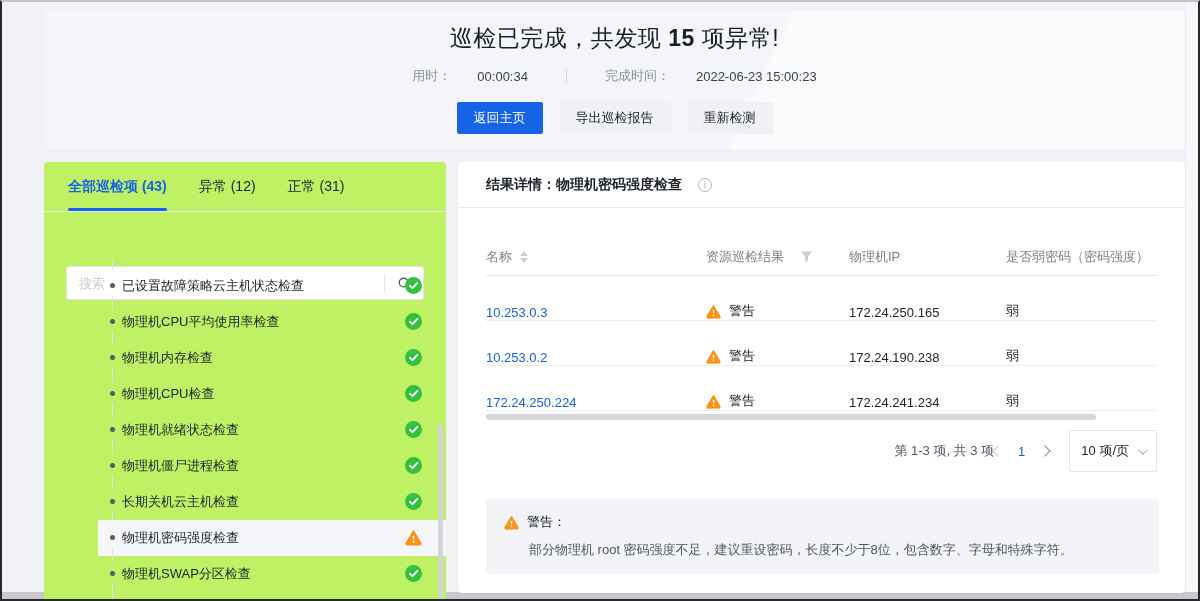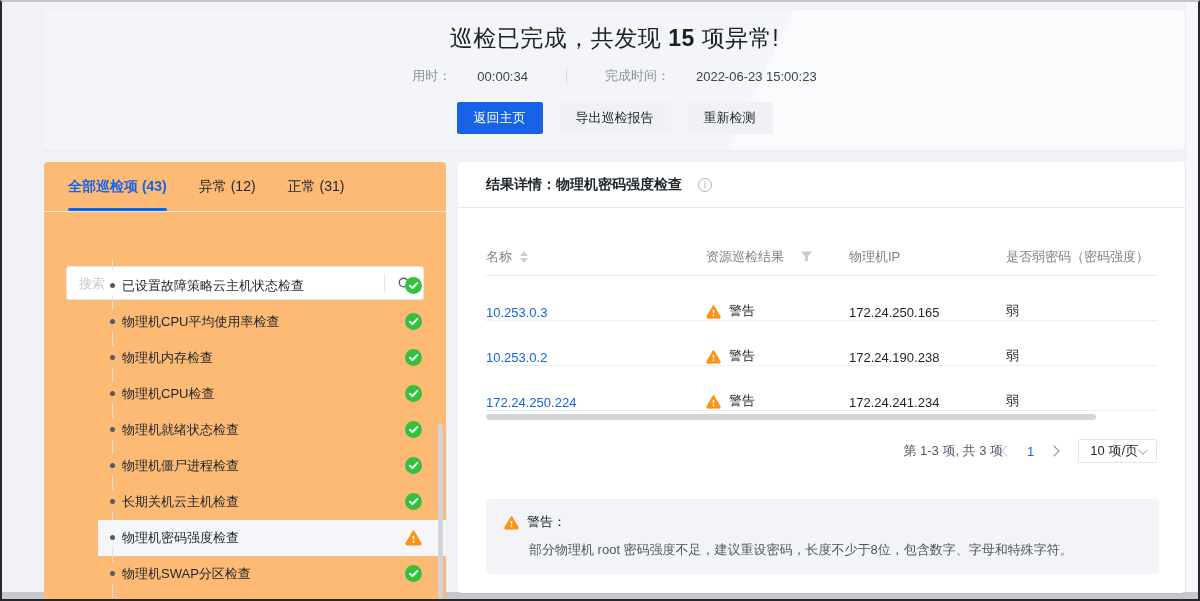--- a/index.html
+++ b/index.html
@@ -25,21 +25,21 @@
   .hc-meta .val { color:#3d434d; margin-left:2px; }
   .meta-divider { display:inline-block; width:1px; height:14px; background:#d5d7dc; margin:0 14px; }
   .hc-buttons { margin-top:17px; display:flex; justify-content:center; gap:16px; }
   .btn { height:32px; padding:0 17px; font-size:13px; border:none; border-radius:2px; cursor:pointer; font-family:inherit; }
   .btn-primary { background:#1763e6; color:#ffffff; }
   .btn-default { background:#f0f1f4; color:#1d2329; }
 
   
   .left-card {
     position:absolute; left:42px; top:160px; width:402px; height:437px; z-index:2;
-    background:#fdba74; border-radius:4px 4px 0 0; overflow:hidden;
+    background:#bef264; border-radius:4px 4px 0 0; overflow:hidden;
     box-shadow:0 1px 2px rgba(30,40,60,0.04);
   }
   .tabs { display:flex; gap:32px; padding:0 24px; height:50px; align-items:center; border-bottom:1px solid #e8e9ed; font-size:14px; }
   .tab { color:#1d2329; height:100%; display:flex; align-items:center; position:relative; cursor:pointer; }
   .tab.active { color:#1763e6; font-weight:700; }
   .tab.active::after { content:""; position:absolute; left:0; right:0; bottom:0; height:3px; background:#1763e6; border-radius:2px; }
 
   .search { position:absolute; left:22px; top:68px; width:358px; height:34px; border:1px solid #e3e5ea; border-radius:3px; display:flex; align-items:center; background:#fff;margin-top:36px; }
   .search input { border:none; outline:none; flex:1; font-size:13px; padding:0 12px; color:#1d2329; background:transparent; font-family:inherit; }
   .search input::placeholder { color:#c6cad2; }
@@ -77,21 +77,21 @@
   .sorter .down { width:0; height:0; border-left:4px solid transparent; border-right:4px solid transparent; border-top:5px solid #c9cdd4; }
   .funnel { margin-left:8px; cursor:pointer; display:inline-flex; }
 
   .h-scrollbar { position:absolute; left:28px; top:252px; width:610px; height:6px; background:#d4d6da; border-radius:3px; cursor:pointer; }
 
   .pagination { position:absolute; left:28px; right:28px; top:274px; height:30px; display:flex; align-items:center; justify-content:flex-end; font-size:13px; color:#4e5969; }
   .pg-controls { display:flex; align-items:center; }
   .pg-arrow { width:8px; height:8px; border-left:1.6px solid #c9cdd4; border-bottom:1.6px solid #c9cdd4; transform:rotate(45deg); cursor:pointer; }
   .pg-arrow.next { transform:rotate(-135deg); border-color:#868c98; }
   .pg-current { color:#1763e6; margin:0 16px; cursor:pointer; }
-  .page-size { margin-left:20px; border:1px solid #e3e5ea; border-radius:2px; height:24px; padding:0 11px; display:flex; align-items:center; gap:0; color:#1d2329; cursor:pointer; background:#fff; }
+  .page-size { margin-left:20px; border:1px solid #e3e5ea; border-radius:2px; height:42px; padding:0 11px; display:flex; align-items:center; gap:9px; color:#1d2329; cursor:pointer; background:#fff; }
   .caret-down { width:7px; height:7px; border-right:1.5px solid #a9aeb8; border-bottom:1.5px solid #a9aeb8; transform:rotate(45deg) translateY(-2px); }
 
   .warning-box { position:absolute; left:28px; top:337px; width:673px; min-height:75px; background:#f3f4f7; border-radius:4px; padding:14px 18px; }
   .wb-head { display:flex; align-items:center; gap:8px; font-size:13px; color:#1d2329; }
   .wb-body { margin-top:9px; padding-left:25px; font-size:13px; color:#50565f; line-height:1.5; }
 </style>
 </head>
 <body>
 
 <div class="frame">

